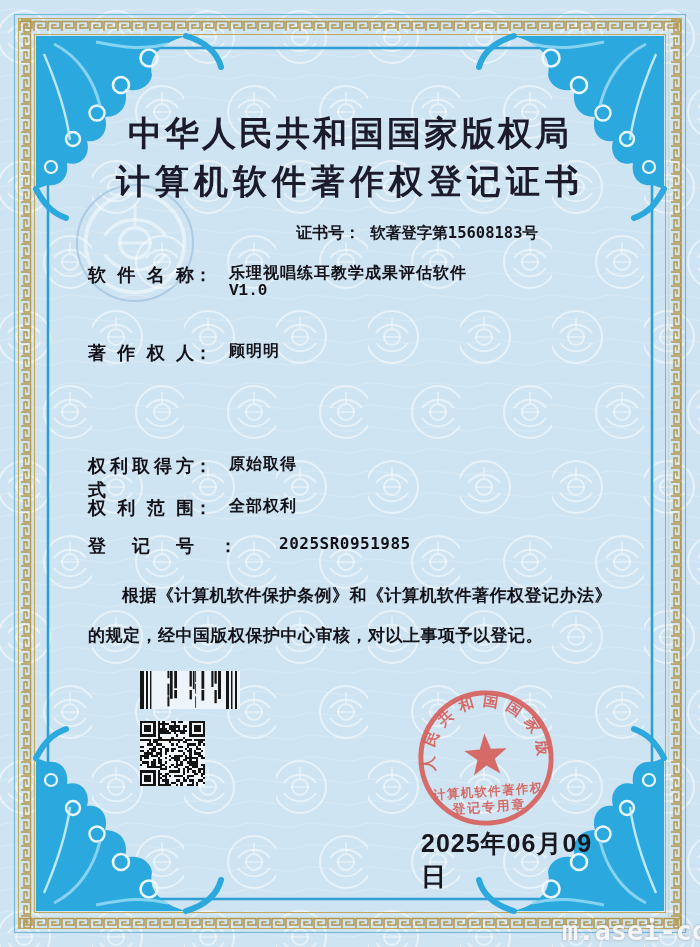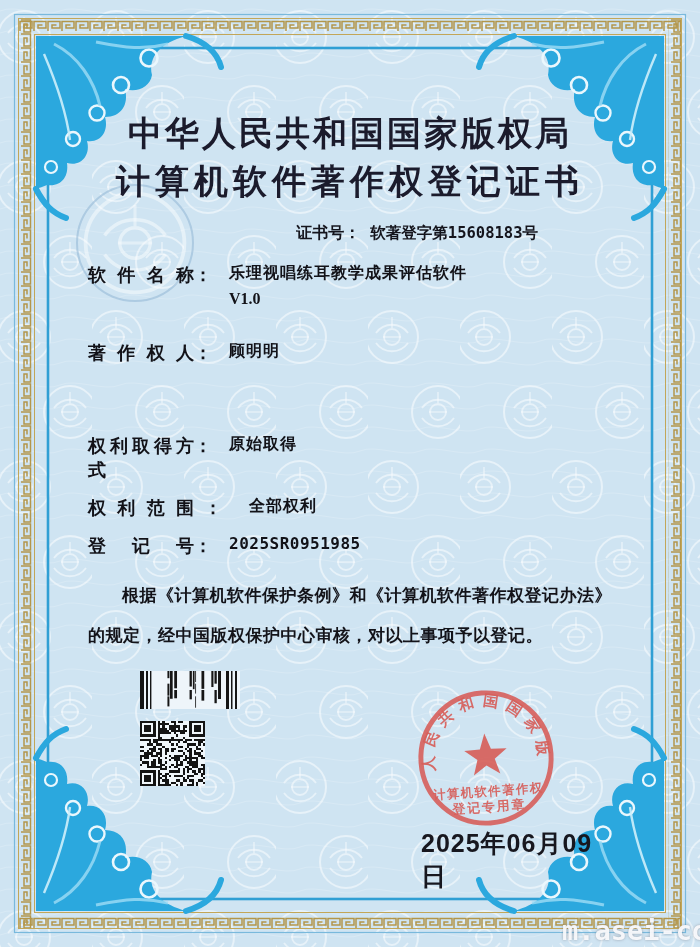--- a/index.html
+++ b/index.html
@@ -18,21 +18,21 @@
   .title2{top:159px;font-size:34px;letter-spacing:5px;}
 
   .certno{position:absolute;top:223px;right:78px;font-size:16px;font-weight:bold;color:#14141c;}
   .certno .v{margin-left:10px;font-family:"DejaVu Sans Mono",monospace;font-size:15.5px;margin-top:18px;}
 
   .frow{position:absolute;left:88px;display:flex;align-items:flex-start;}
   .lab{display:inline-block;width:106px;text-align:justify;text-align-last:justify;
     font-size:18px;font-weight:bold;white-space:normal;}
   .colon{font-size:18px;font-weight:bold;}
   .val{margin-left:17px;font-size:16px;font-weight:bold;letter-spacing:1px;line-height:1.2;}
-  .val .l2{display:block;margin-top:7px;font-family:Liberation Serif, serif;letter-spacing:0;}
+  .val .l2{display:block;font-family:Liberation Mono, monospace;letter-spacing:0;}
   .mono{font-family:"DejaVu Sans Mono",monospace;letter-spacing:0.5px;}
 
   .statement{position:absolute;left:88px;top:576px;width:534px;
     font-size:17px;font-weight:bold;line-height:40px;text-indent:2em;
     letter-spacing:0.5px;color:#131319;}
 
   .barcode{position:absolute;left:140px;top:671px;width:100px;height:38px;}
   .qrcode{position:absolute;left:140px;top:721px;width:65px;height:65px;}
 
   .seal{position:absolute;left:412px;top:684px;width:148px;height:148px;
@@ -127,33 +127,33 @@
         <span class="colon">：</span>
       <span class="val"><span>乐理视唱练耳教学成果评估软件</span><span class="l2">V1.0</span></span>
     </div>
 
     <div class="frow" style="top:341px;">
       <span class="lab">著作权人</span>
         <span class="colon">：</span>
       <span class="val">顾明明</span>
     </div>
 
-    <div class="frow" style="top:434px;">
+    <div class="frow" style="top:454px;">
       <span class="lab">权利取得方式</span>
         <span class="colon">：</span>
       <span class="val">原始取得</span>
     </div>
 
-    <div class="frow" style="top:496px;gap:10px;">
+    <div class="frow" style="top:496px;">
       <span class="lab">权利范围</span>
         <span class="colon">：</span>
       <span class="val">全部权利</span>
     </div>
 
-    <div class="frow" style="top:534px;">
+    <div class="frow" style="top:534px;gap:25px;">
       <span class="lab">登记号</span>
         <span class="colon">：</span>
       <span class="val mono">2025SR0951985</span>
     </div>
 
     <div class="statement">根据《计算机软件保护条例》和《计算机软件著作权登记办法》的规定，经中国版权保护中心审核，对以上事项予以登记。</div>
 
     <svg class="barcode" viewBox="0 0 100 38" xmlns="http://www.w3.org/2000/svg" id="barcodeSvg">
         <rect x="0" y="0" width="100" height="38" fill="#eef5fa"></rect>
         <rect x="0" y="0" width="4" height="38" fill="#151515"></rect>

